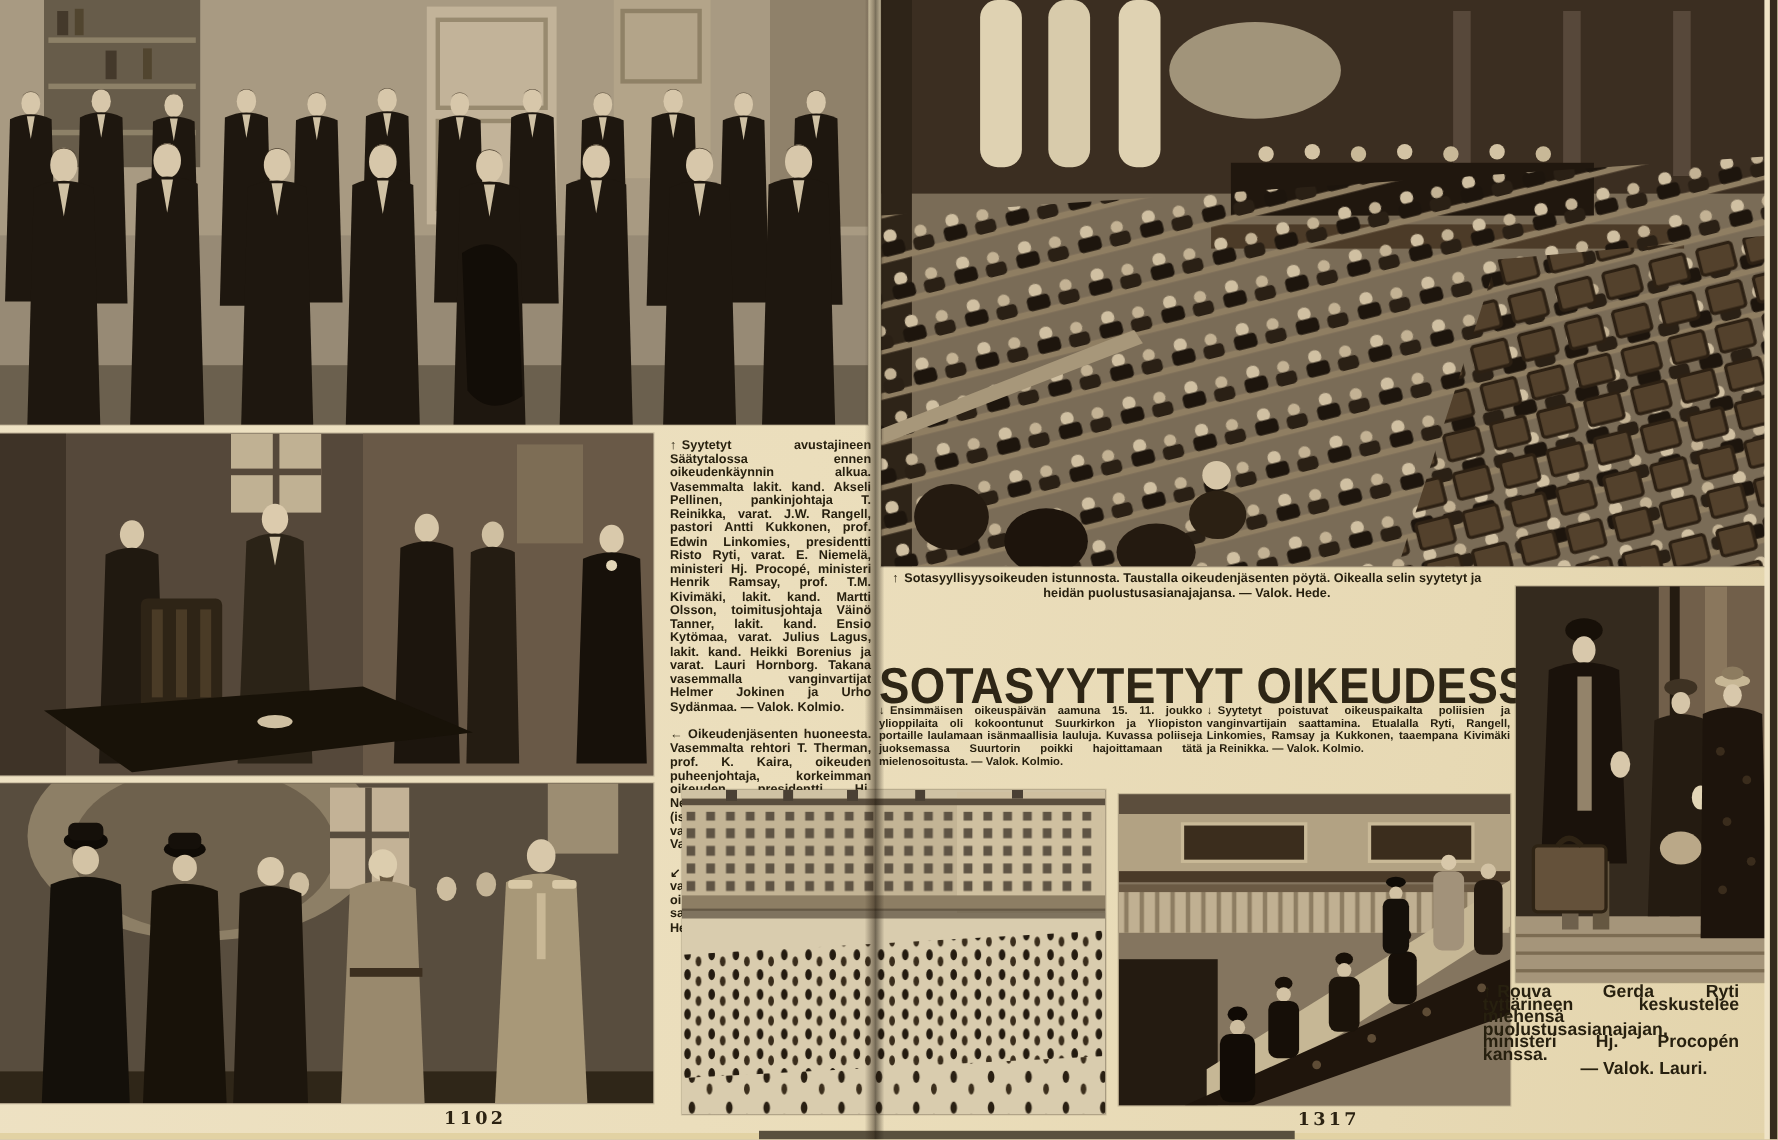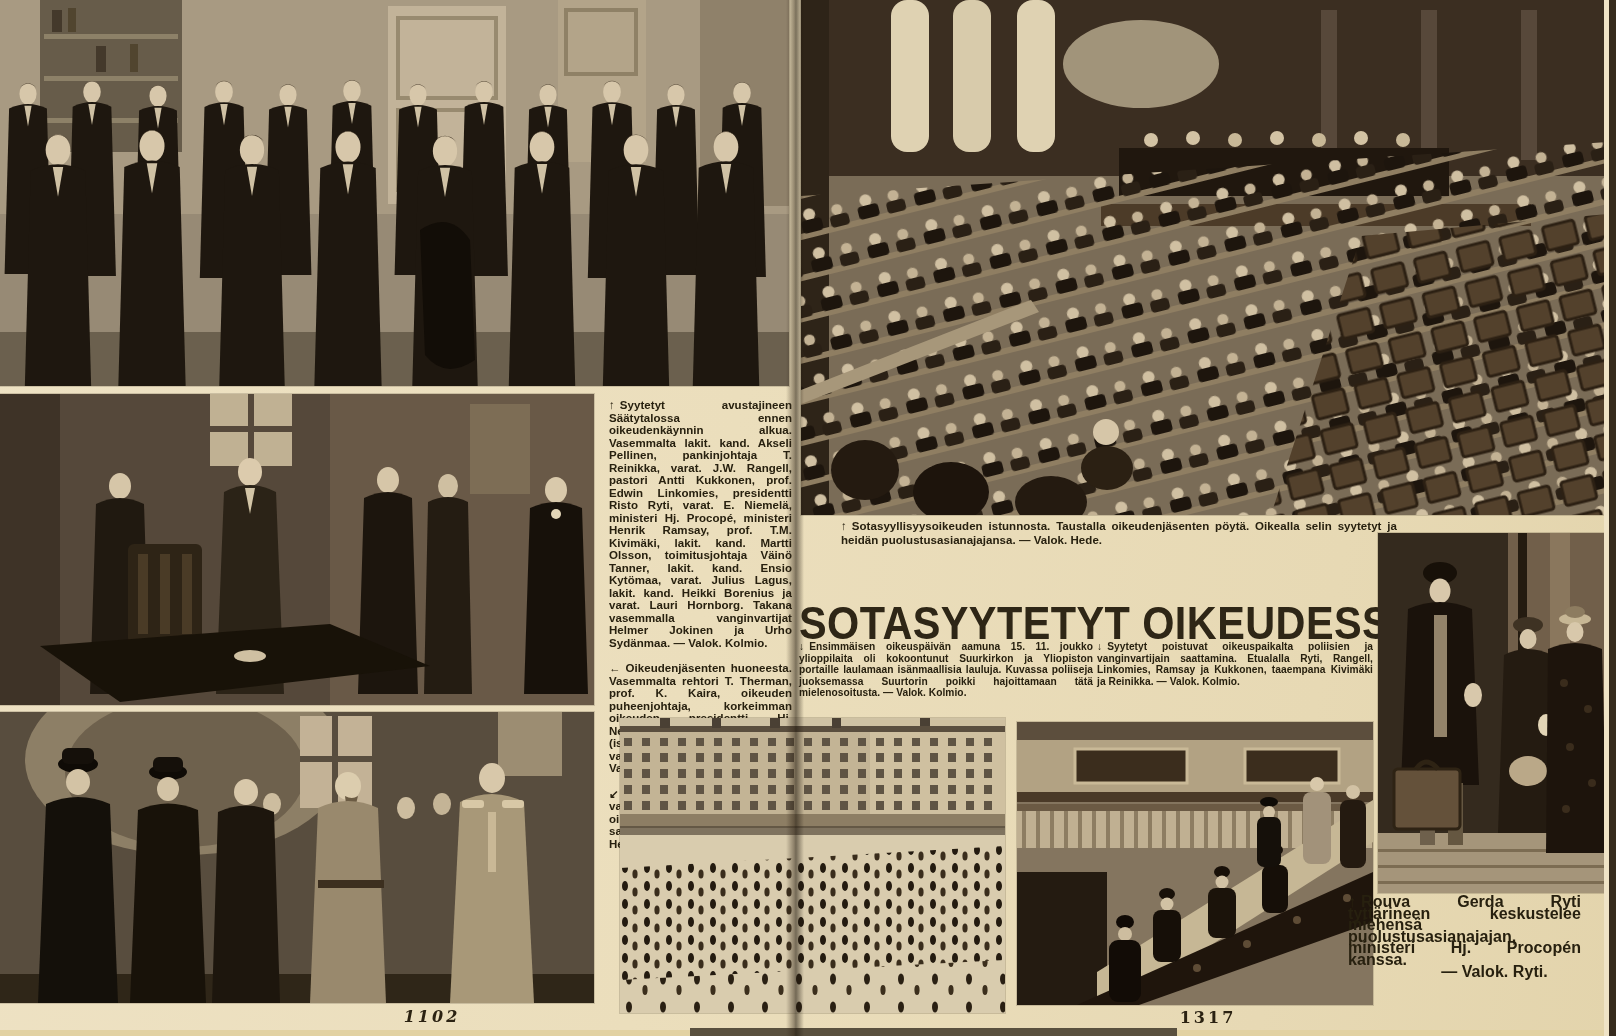--- a/index.html
+++ b/index.html
@@ -7,21 +7,21 @@
     position:relative;width:1616px;height:1036px;overflow:hidden;
     background:linear-gradient(100deg,#eee2c4 0%,#ebdebc 45%,#e7d9b4 80%,#e3d4ac 100%);
     font-family:"Liberation Sans",sans-serif;color:#241c10;
   }
   .photo{position:absolute;overflow:hidden;background:#7a6d5a;box-shadow:0 0 0 1px rgba(50,38,22,.18);}
   .photo svg{display:block;width:100%;height:100%;}
   .cap{position:absolute;font-weight:bold;color:#27200f;text-align:justify;letter-spacing:.05px;}
   .cap .mk{padding-right:5px;}
   .cap-left{font-size:11.5px;line-height:12.5px;width:183px;}
   .cap-block{margin:0 0 13px 0;}
-  .cap-court{left:801px;top:519px;width:556px;font-size:11.5px;line-height:14px;margin-left:40px;}
+  .cap-court{left:801px;top:519px;width:556px;font-size:11.5px;line-height:14px;text-align:center;}
   .cap-students{left:799px;top:641px;width:294px;font-size:10.2px;line-height:11.6px;}
   .cap-depart{left:1097px;top:641px;width:276px;font-size:10.2px;line-height:11.6px;}
   .cap-gerda{left:1348px;top:896px;width:233px;font-size:16px;line-height:11.6px;}
   .cap-gerda .credit{text-align:center;padding-left:60px;}
   .headline{
     position:absolute;left:799px;top:569px;width:620px;
     font-weight:bold;font-size:46px;line-height:1;color:#2e2616;
     letter-spacing:.5px;white-space:nowrap;transform:scaleX(.90);transform-origin:left center;
   }
   .pageno{position:absolute;width:160px;text-align:center;
@@ -177,21 +177,21 @@
       </g>
     </svg>
   </div>
 
   <div class="cap cap-left" style="left:609px;top:399px;">
     <p class="cap-block"><span class="mk">↑</span><span>Syytetyt avustajineen Säätytalossa ennen oikeudenkäynnin alkua. Vasemmalta lakit. kand. Akseli Pellinen, pankinjohtaja T. Reinikka, varat. J.W. Rangell, pastori Antti Kukkonen, prof. Edwin Linkomies, presidentti Risto Ryti, varat. E. Niemelä, ministeri Hj. Procopé, ministeri Henrik Ramsay, prof. T.M. Kivimäki, lakit. kand. Martti Olsson, toimitusjohtaja Väinö Tanner, lakit. kand. Ensio Kytömaa, varat. Julius Lagus, lakit. kand. Heikki Borenius ja varat. Lauri Hornborg. Takana vasemmalla vanginvartijat Helmer Jokinen ja Urho Sydänmaa. — Valok. Kolmio.</span></p>
     <p class="cap-block"><span class="mk">←</span><span>Oikeudenjäsenten huoneesta. Vasemmalta rehtori T. Therman, prof. K. Kaira, oikeuden puheenjohtaja, korkeimman oikeuden presidentti Hj. Neovius, lakit. kand. E. Pekkala (ist.), presidentti U. J. Castrén ja varatuomari Aarno Tuurna. — Valok. Hede.</span></p>
     <p class="cap-block"><span class="mk">↙</span><span>Liittoutuneiden valvontakomission oikeudenkäyntiä seuraamaan saapuneita jäseniä. — Valok. Hede.</span></p>
   </div>
 
-  <div class="pageno" style="left:352px;top:1007px;font-style:italic;">1102</div>
+  <div class="pageno" style="left:352px;top:1007px;">1102</div>
 
   <div class="photo" style="left:801px;top:0;width:807px;height:515px;">
     <svg viewBox="0 0 807 515" preserveAspectRatio="none">
       <defs>
         <pattern id="patRows" width="58" height="40" patternUnits="userSpaceOnUse" patternTransform="rotate(-14)">
           <rect x="0" y="27" width="58" height="6" fill="#8f7e62"></rect>
           <circle cx="14" cy="10" r="6" fill="#d0c0a2"></circle>
           <rect x="4" y="15" width="21" height="13" rx="4" fill="#1d150d"></rect>
           <circle cx="42" cy="12" r="5.5" fill="#c3b294"></circle>
           <rect x="33" y="17" width="19" height="12" rx="4" fill="#2a2015"></rect>
@@ -378,21 +378,21 @@
         <circle cx="210" cy="176" r="4" fill="#3a2c1c"></circle>
         <circle cx="192" cy="214" r="4" fill="#3a2c1c"></circle>
         <circle cx="214" cy="250" r="4" fill="#3a2c1c"></circle>
         <circle cx="188" cy="276" r="4" fill="#3a2c1c"></circle>
       </g>
     </svg>
   </div>
 
   <div class="cap cap-gerda">
     <div><span class="mk">↑</span><span>Rouva Gerda Ryti tyttärineen keskustelee miehensä puolustusasianajajan, ministeri Hj. Procopén kanssa.</span></div>
-    <div class="credit">— Valok. Ryti.</div>
+    <div class="credit">— Valok. Lauri.</div>
   </div>
 
   <div class="pageno" style="left:1128px;top:1008px;">1317</div>
 
   <div class="bottom-tan"></div>
   <div class="bottom-dark"></div>
   <div class="fold"></div>
   <div class="edge-right-sliver"></div>
   <div class="edge-right"></div>
 

